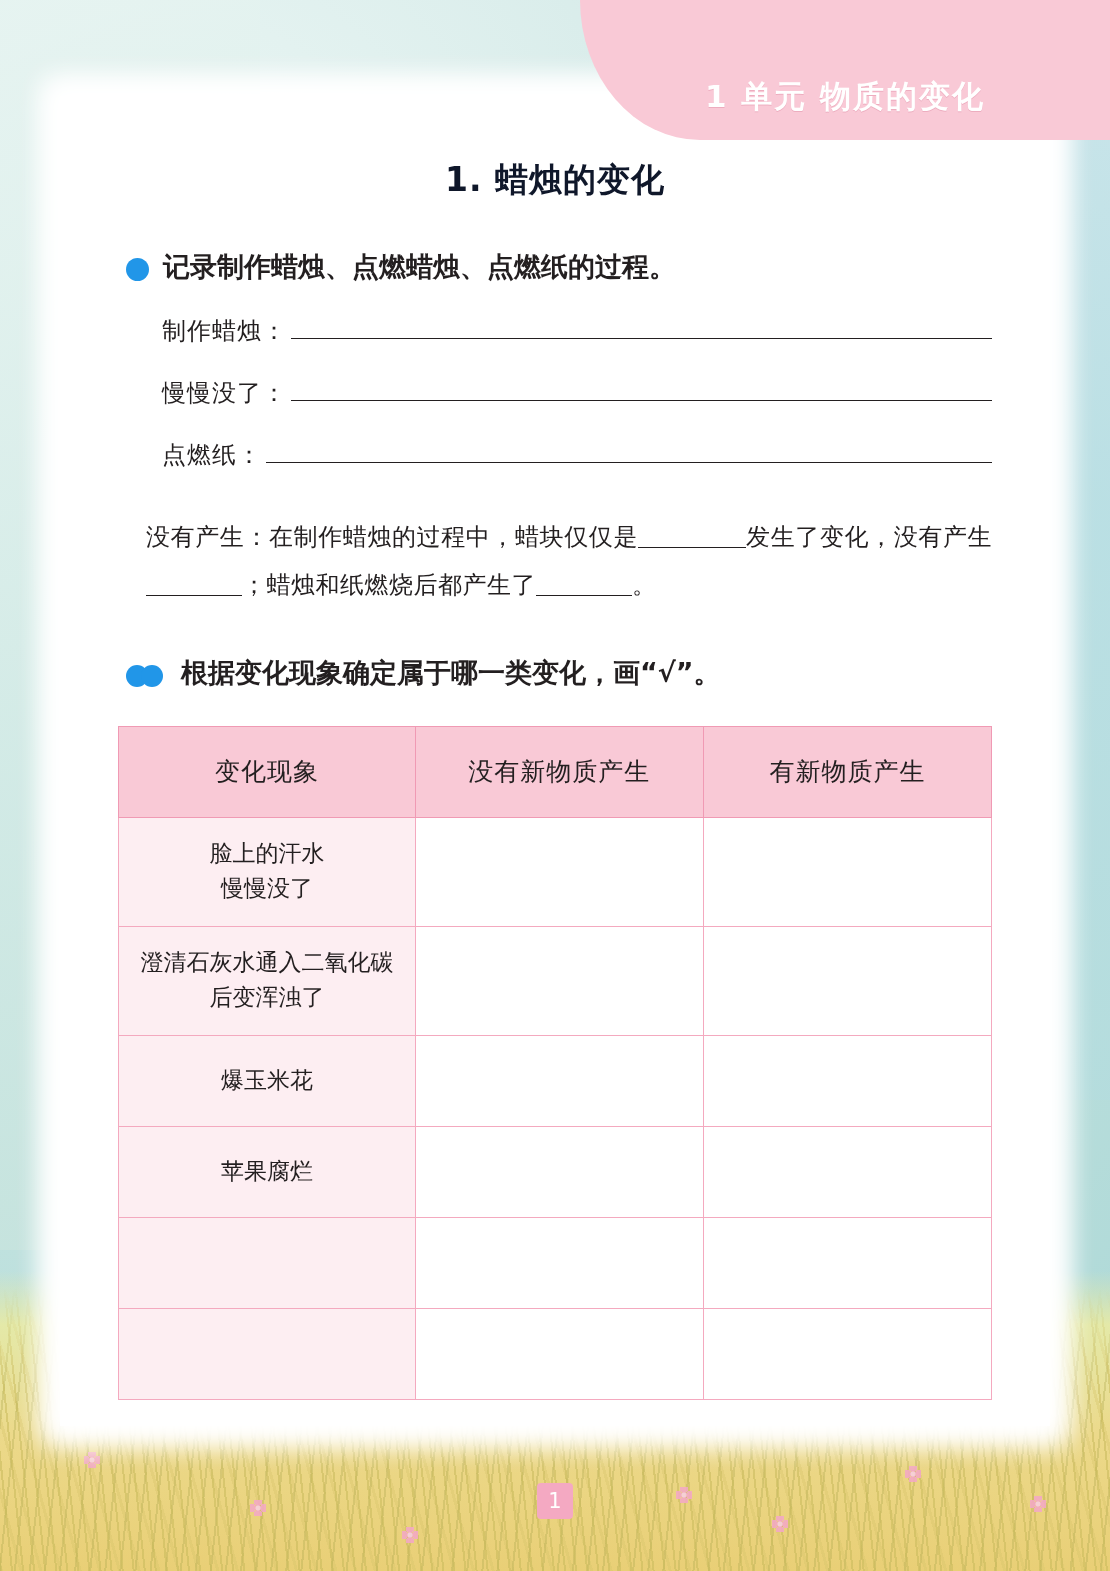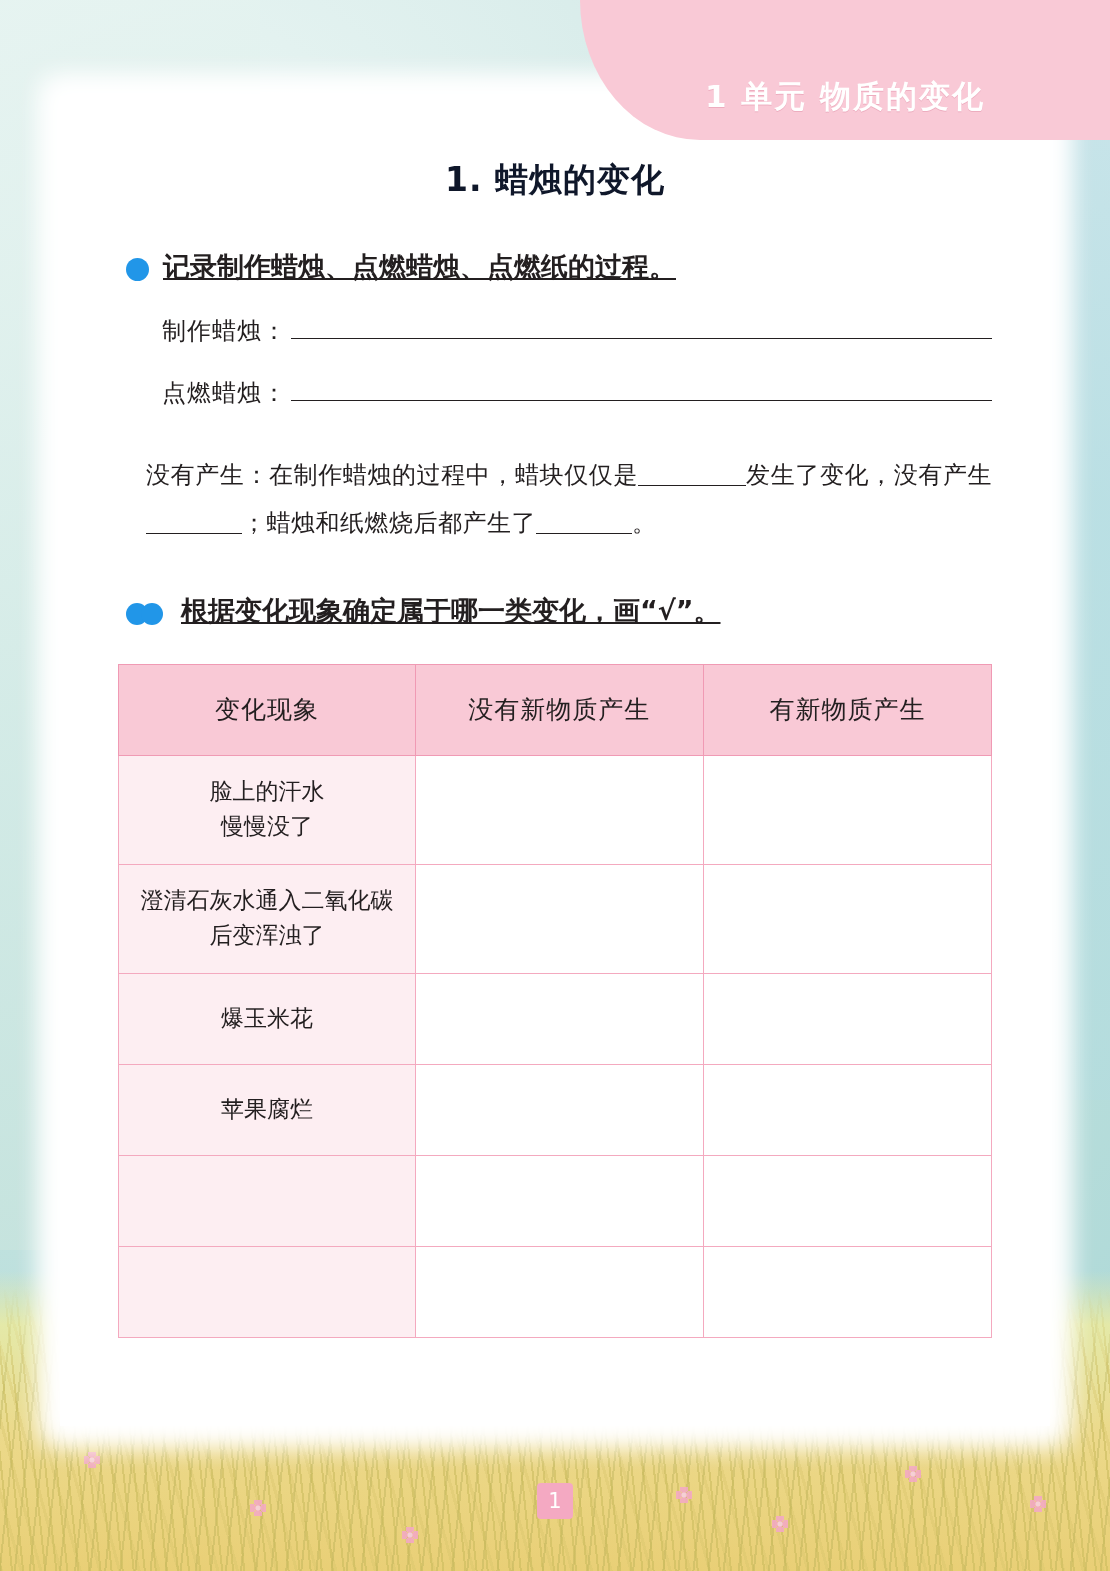--- a/index.html
+++ b/index.html
@@ -175,21 +175,20 @@
   }
   .bullet-two span.a { left: 0; }
   .bullet-two span.b { left: 15px; }
 
   .q-text {
     font-family: "DejaVu Sans", sans-serif;
     font-size: 27px;
     font-weight: bold;
     color: #231f20;
     line-height: 1.35;
-    text-decoration: underline;
   }
   .q-text.serifish {
     font-family: "DejaVu Sans", sans-serif;
   }
 
   
   .fill-line {
     display: flex;
     align-items: baseline;
     margin: 30px 0 0 28px;
@@ -312,21 +311,25 @@
   <div class="q-row">
     <div class="bullet-one"></div>
     <div class="q-text">记录制作蜡烛、点燃蜡烛、点燃纸的过程。</div>
   </div>
 
   <div class="fill-line">
     <span class="fill-label">制作蜡烛：</span>
     <span class="fill-rule"></span>
   </div>
   <div class="fill-line">
-    <span class="fill-label">点燃蜡烛：</span>
+    <span class="fill-label">慢慢没了：</span>
+    <span class="fill-rule"></span>
+  </div>
+  <div class="fill-line">
+    <span class="fill-label">点燃纸：</span>
     <span class="fill-rule"></span>
   </div>
 
   <div class="para">
     <span>没有产生：在制作蜡烛的过程中，蜡块仅仅是</span><span class="blank-inline"></span><span>发生了变</span><span>化，没有产生</span><span class="blank-inline short"></span><span>；蜡烛和纸燃烧后都产生了</span><span class="blank-inline short"></span><span>。</span>
   </div>
 
   <div class="q-row">
     <div class="bullet-two">
       <span class="a"></span>

